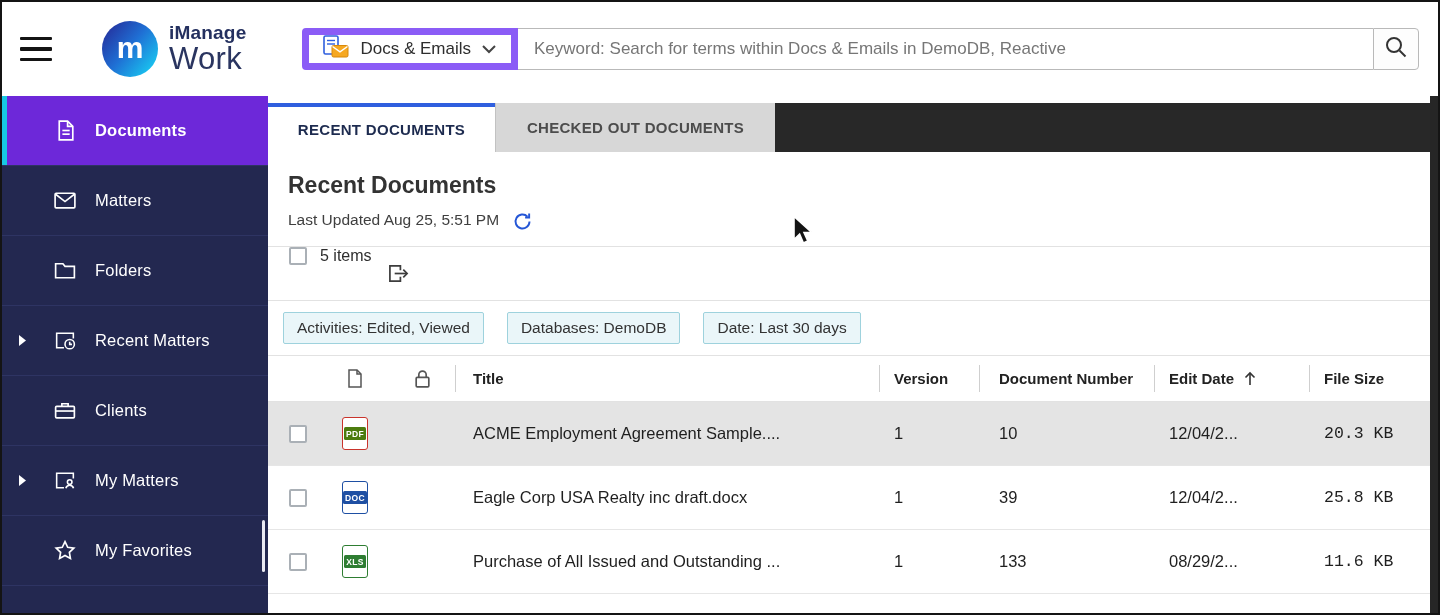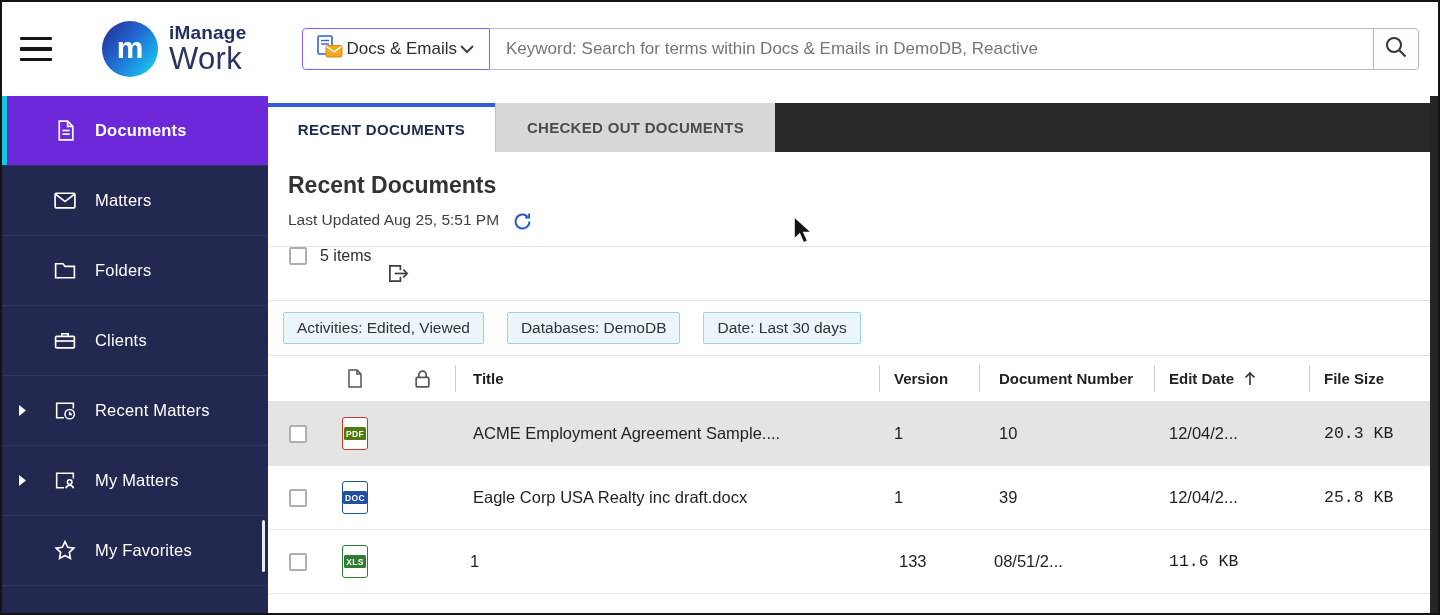--- a/index.html
+++ b/index.html
@@ -16,21 +16,21 @@
   .hamburger div{height:3.5px;background:#141414;margin:7px 0;border-radius:1px;}
   .logo{display:flex;align-items:center;margin-left:50px;}
   .logo-mark{width:56px;height:56px;border-radius:50%;
     background:linear-gradient(130deg,#2433a0 10%,#1f6fd4 48%,#19c3ef 88%);
     display:flex;align-items:center;justify-content:center;}
   .logo-mark span{color:#fff;font-size:30px;font-weight:700;line-height:1;margin-top:-2px;}
   .logo-text{margin-left:11px;line-height:1.05;}
   .logo-top{font-size:19px;color:#24305f;font-weight:700;letter-spacing:.2px;}
   .logo-bottom{font-size:31px;color:#2a3560;font-weight:400;letter-spacing:.3px;}
   .search{display:flex;align-items:stretch;height:42px;flex:1;margin-left:56px;margin-right:19px;}
-  .scope{display:flex;align-items:center;gap:3px;padding:0 15px 0 14px;border:1px solid #8b5cf6;
+  .scope{display:flex;align-items:center;gap:11px;padding:0 15px 0 14px;border:7px solid #8b5cf6;
     border-radius:4px 0 0 4px;background:#fff;cursor:pointer;white-space:nowrap;}
   .scope-label{font-size:17px;color:#2e2e2e;}
   .search-input{flex:1;border:1px solid #b9b9b9;border-left:none;border-right:none;
     padding:0 16px;font-size:17px;color:#333;font-family:"Liberation Sans",sans-serif;outline:none;}
   .search-input::placeholder{color:#767676;opacity:1;}
   .search-btn{width:46px;border:1px solid #b9b9b9;border-radius:0 4px 4px 0;background:#fdfdfd;
     display:flex;align-items:center;justify-content:center;cursor:pointer;}
   
   .body-row{flex:1;display:flex;min-height:0;}
   
@@ -170,45 +170,45 @@
         <span class="caret-box"></span>
         <span class="side-icon">
           <svg width="26" height="25" viewBox="0 0 24 24" fill="none" stroke="#fff" stroke-width="1.6">
             <path d="M3 5.5h7l2 2.5h9v11H3z"></path>
           </svg>
         </span>
         <span class="side-label">Folders</span>
       </div>
 
       <div class="side-item">
+        <span class="caret-box">
+          <svg width="9" height="13" viewBox="0 0 9 13">
+              <path d="M1 1l7 5.5L1 12z" fill="#fff"></path>
+            </svg>
+        </span>
+        <span class="side-icon">
+          <svg width="26" height="25" viewBox="0 0 24 24" fill="none" stroke="#fff" stroke-width="1.5">
+            <path d="M20 10V5H4v14h7"></path>
+              <circle cx="16.5" cy="15.5" r="4.5"></circle>
+              <path d="M16.5 13.2v2.5h2.2"></path>
+          </svg>
+        </span>
+        <span class="side-label">Recent Matters</span>
+      </div>
+
+      <div class="side-item">
         <span class="caret-box"></span>
         <span class="side-icon">
           <svg width="26" height="25" viewBox="0 0 24 24" fill="none" stroke="#fff" stroke-width="1.6">
             <rect x="3" y="8" width="18" height="11" rx="1"></rect>
               <path d="M9 8V5.5h6V8"></path>
               <line x1="3" y1="12.5" x2="21" y2="12.5"></line>
           </svg>
         </span>
         <span class="side-label">Clients</span>
-      </div>
-
-      <div class="side-item">
-        <span class="caret-box">
-          <svg width="9" height="13" viewBox="0 0 9 13">
-              <path d="M1 1l7 5.5L1 12z" fill="#fff"></path>
-            </svg>
-        </span>
-        <span class="side-icon">
-          <svg width="26" height="25" viewBox="0 0 24 24" fill="none" stroke="#fff" stroke-width="1.5">
-            <path d="M20 10V5H4v14h7"></path>
-              <circle cx="16.5" cy="15.5" r="4.5"></circle>
-              <path d="M16.5 13.2v2.5h2.2"></path>
-          </svg>
-        </span>
-        <span class="side-label">Recent Matters</span>
       </div>
 
       <div class="side-item">
         <span class="caret-box">
           <svg width="9" height="13" viewBox="0 0 9 13">
               <path d="M1 1l7 5.5L1 12z" fill="#fff"></path>
             </svg>
         </span>
         <span class="side-icon">
           <svg width="26" height="25" viewBox="0 0 24 24" fill="none" stroke="#fff" stroke-width="1.5">
@@ -343,23 +343,24 @@
         <div class="trow brow">
           <div class="c-check">
               <div class="cb"></div>
             </div>
           <div class="c-type">
             <div class="ficon xls">
               <span>XLS</span>
             </div>
           </div>
           <div></div>
+          <div class="c-title">Purchase of All Issued and Outstanding ...</div>
           <div class="c-version">1</div>
           <div class="c-docnum">133</div>
-          <div class="c-date">08/51/2...</div>
+          <div class="c-date">08/29/2...</div>
           <div class="c-size">11.6 KB</div>
         </div>
       </div>
     </div>
   </div>
 
   <div class="right-strip"></div>
 
   <div class="cursor">
     <svg width="27" height="31" viewBox="0 0 27 31">

